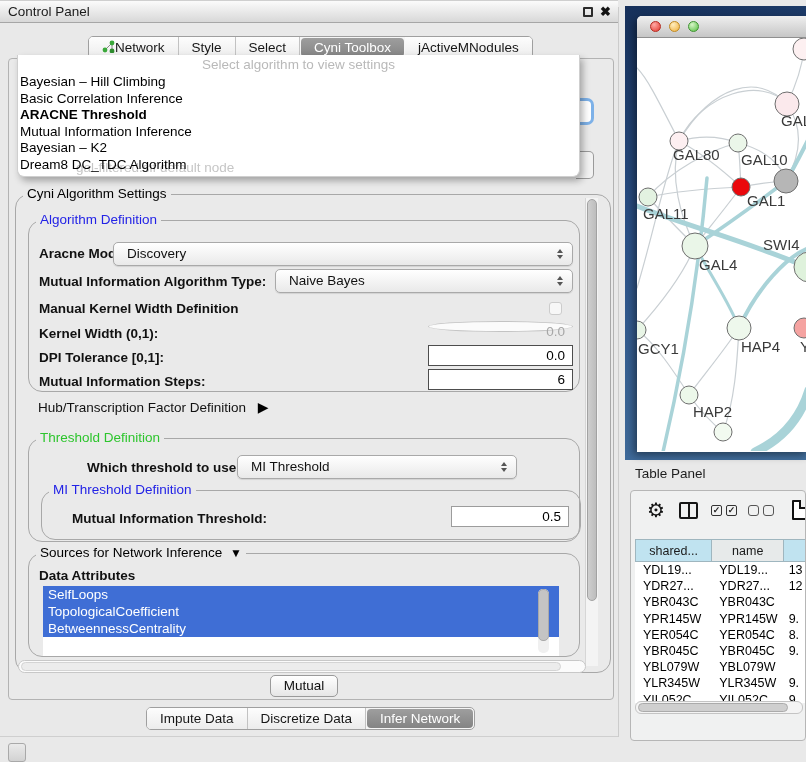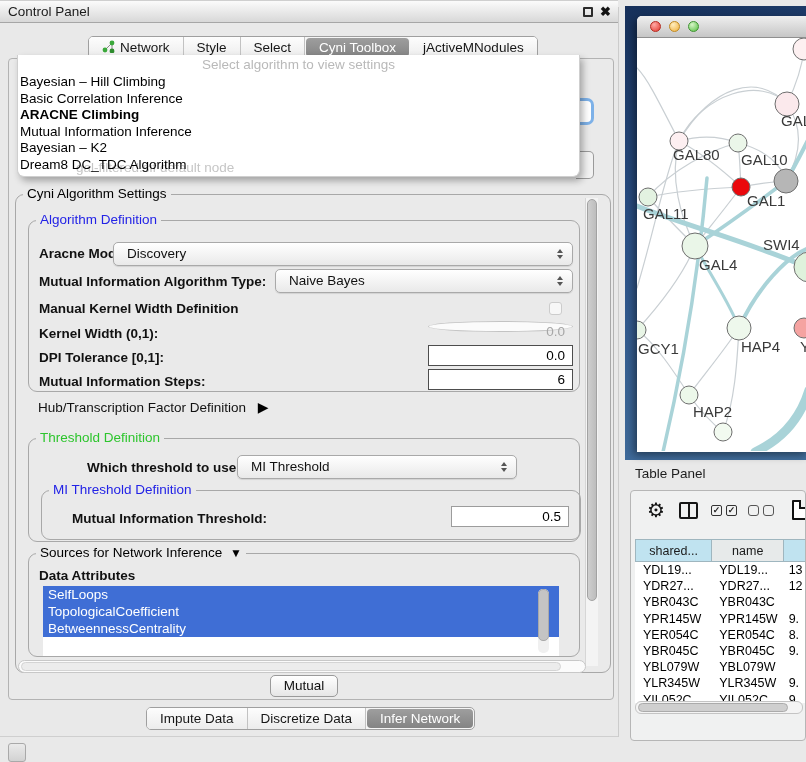--- a/index.html
+++ b/index.html
@@ -14,21 +14,21 @@
   .cp-title { position:absolute; left:8px; top:3px; font-size:13.5px; color:#1c1c1c; }
   .win-restore { position:absolute; right:25px; top:6px; width:10px; height:10px; border:2px solid #2b2b2b; border-radius:1px; }
   .win-close { position:absolute; right:7px; top:3px; font-size:13px; font-weight:bold; color:#111; }
   .cp-right-edge { position:absolute; left:618px; top:7px; width:1px; height:730px; background:#cccccc; }
   .cp-bottom-edge { position:absolute; left:0px; top:736px; width:618px; height:1px; background:#cfcfcf; }
 
   .tabbar { position:absolute; display:inline-flex; height:23px; border:1px solid #9f9f9f;
     border-radius:5px; background:#f6f6f6; overflow:hidden; }
   .tabbar.top { left:88px; top:36px; }
   .tabbar.bottom { left:146px; top:707px; }
-  .tab { display:flex; align-items:center; gap:5px; padding:0 13px; font-size:13.5px;
+  .tab { display:flex; align-items:center; padding:0 13px; font-size:13.5px;
     color:#161616; background:linear-gradient(#fdfdfd,#ececec); border-right:1px solid #c2c2c2; white-space:nowrap; }
   .tab:last-child { border-right:none; }
   .tab.sel { background:linear-gradient(#9e9e9e,#848484); color:#fff; border-radius:4px; margin:1px; border-right:none; }
 
   .content-panel { position:absolute; left:8px; top:58px; width:606px; height:642px;
     border:1px solid #b3b3b3; border-radius:4px; background:#eaeaea; }
 
   
   .frag-blue { position:absolute; left:575px; top:97px; width:18px; height:27px;
     border:3px solid #7db1e8; border-left:none; border-radius:0 7px 7px 0; background:#fff; }
@@ -39,21 +39,21 @@
   .dd-overlay { position:absolute; left:17px; top:55px; width:563px; height:122px;
     background:#fff; border:1px solid #cfcfcf; border-top:none; border-radius:0 0 7px 7px;
     box-shadow:3px 4px 7px rgba(0,0,0,.30); z-index:30; }
   .dd-ghost { position:absolute; left:58px; top:105px; font-size:13.5px; color:#c6c6c6; z-index:0; }
   .dd-placeholder { position:relative; text-align:center; font-size:13.5px; color:#b9b9b9; padding-top:2px; height:19px; z-index:1; }
   #dd-items { position:relative; z-index:1; }
   .dd-item { height:16.6px; line-height:16.6px; padding-left:2px; font-size:13.5px; color:#000; white-space:nowrap; }
   .dd-item.sel { font-weight:bold; }
 
   
-  .grp { position:absolute; border:1px solid #a8a8a8; border-radius:9px; }
+  .grp { position:absolute; border:1px solid #a8a8a8; border-radius:14px; }
   .grp-label { position:absolute; top:-9px; left:7px; background:#eaeaea; padding:0 4px;
     font-size:13.5px; line-height:16px; white-space:nowrap; }
   .lbl-blue { color:#2222e6; }
   .lbl-green { color:#2dc52d; }
   .b { font-weight:bold; }
   .dis { color:#9b9b9b; }
   .rowlbl { position:absolute; font-size:13.5px; color:#111; white-space:nowrap; }
 
   .combo { position:absolute; height:24px; border:1px solid #a9a9a9; border-radius:5px;
     background:linear-gradient(#ffffff,#e9e9e9); box-shadow:0 1px 1px rgba(0,0,0,.10);
@@ -264,21 +264,21 @@
       </div>
     </div>
   </div>
 
   <div class="dd-overlay">
     <div class="dd-ghost">gal-filtered.sif default node</div>
     <div class="dd-placeholder">Select algorithm to view settings</div>
     <div id="dd-items">
         <div class="dd-item">Bayesian – Hill Climbing</div>
         <div class="dd-item">Basic Correlation Inference</div>
-        <div class="dd-item sel">ARACNE Climbing</div>
+        <div class="dd-item sel">ARACNE Threshold</div>
         <div class="dd-item">Mutual Information Inference</div>
         <div class="dd-item">Bayesian – K2</div>
         <div class="dd-item">Dream8 DC_TDC Algorithm</div>
       </div>
   </div>
 
   <div class="apply-btn">Mutual</div>
 
   <div class="tabbar bottom" id="tabbar-bottom">
       <div class="tab">

